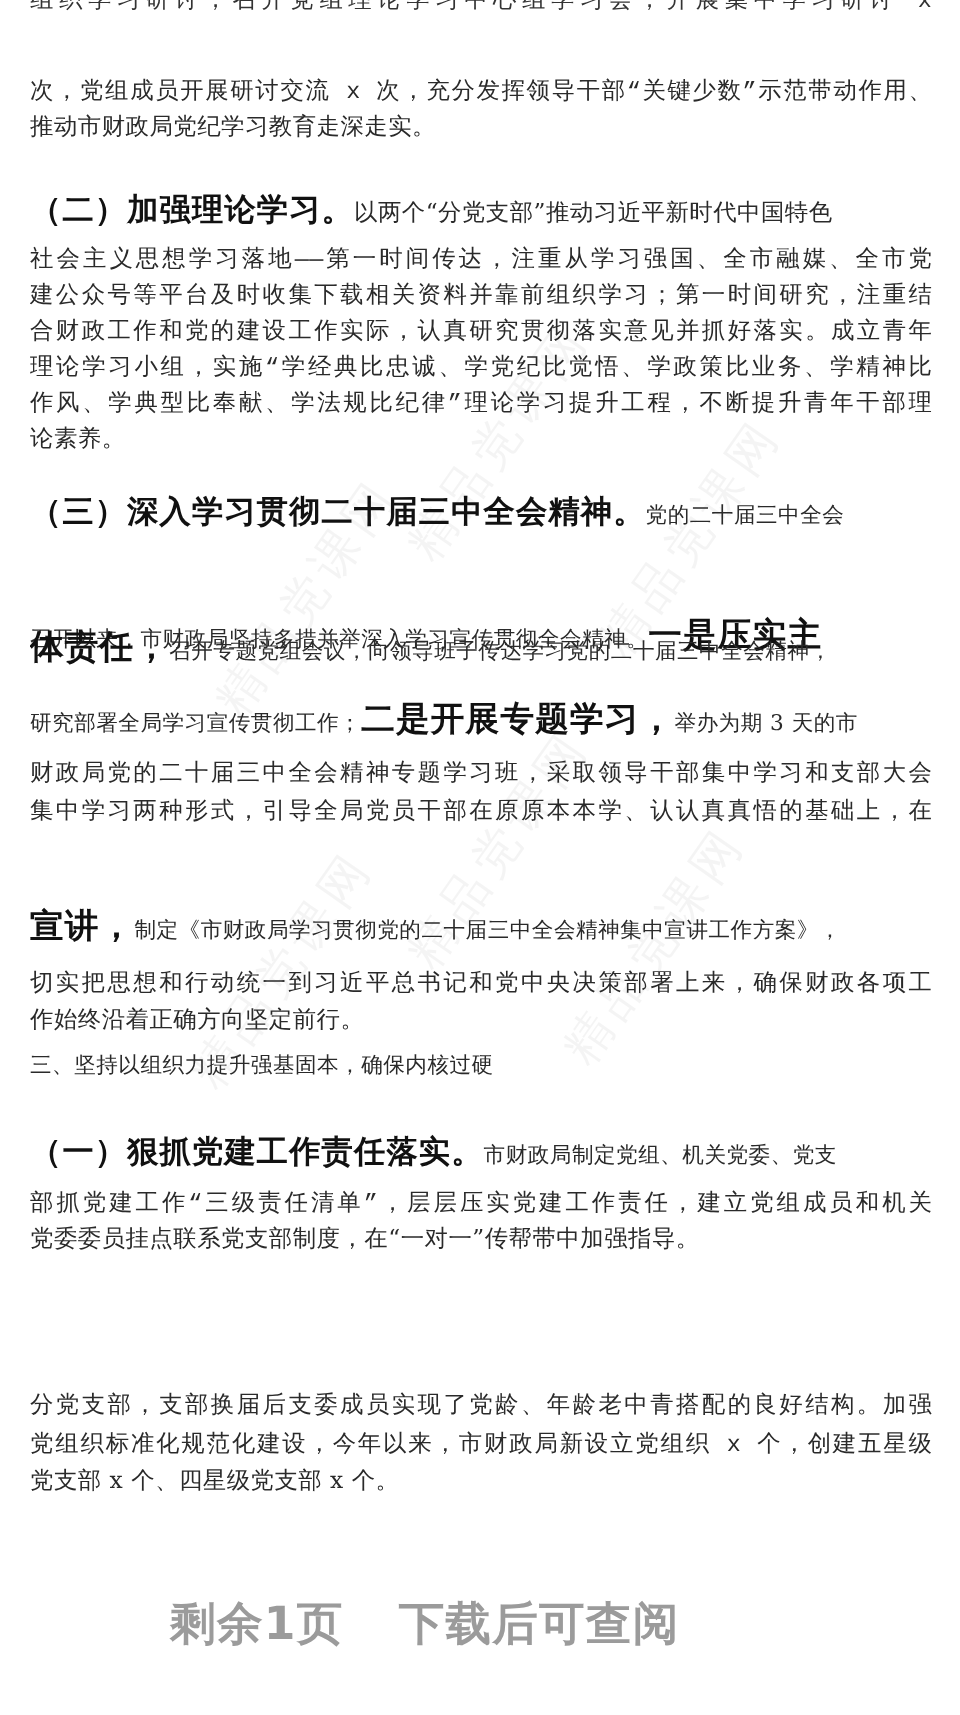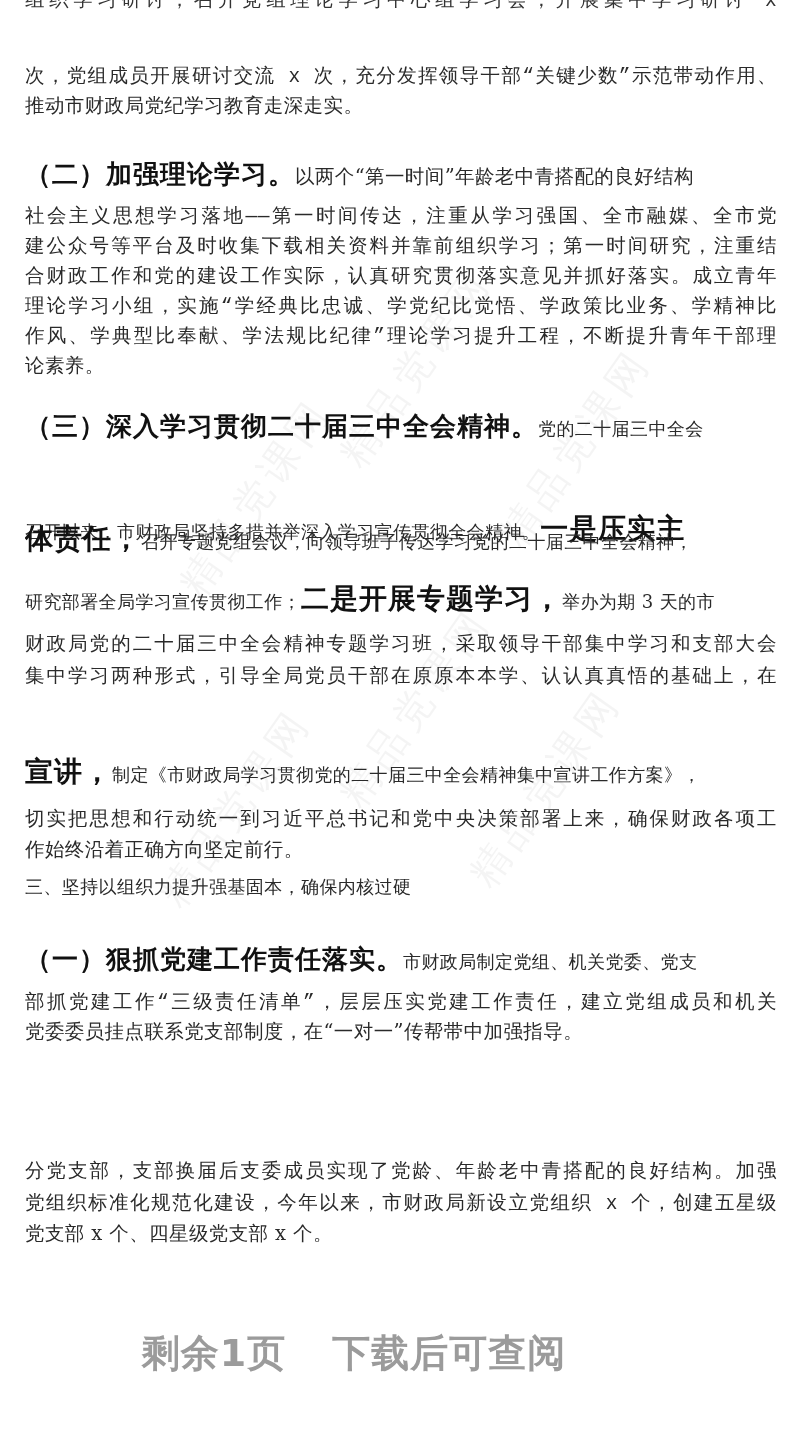--- a/index.html
+++ b/index.html
@@ -48,21 +48,21 @@
   <div class="watermark" style="left:300px; top:680px;">精品党课网</div>
   <div class="watermark" style="left:120px; top:780px;">精品党课网</div>
   <div class="watermark" style="left:430px; top:760px;">精品党课网</div>
 
   <div class="line justify clipped-top">组织学习研讨，召开党组理论学习中心组学习会，开展集中学习研讨 x</div>
 
   <div class="line justify" style="top:62px;">次，党组成员开展研讨交流 x 次，充分发挥领导干部“关键少数”示范带动作用、</div>
   <div class="line" style="top:92px;">推动市财政局党纪学习教育走深走实。</div>
 
   <div class="line" style="top:157px;">
-    <span class="heading-lead">（二）加强理论学习。</span><span>以两个“第一时间”年龄老中青搭配的良好结构</span>
+    <span class="heading-lead">（二）加强理论学习。</span><span>以两个“分党支部”推动习近平新时代中国特色</span>
   </div>
   <div class="line justify" style="top:202px;">社会主义思想学习落地——第一时间传达，注重从学习强国、全市融媒、全市党</div>
   <div class="line justify" style="top:232px;">建公众号等平台及时收集下载相关资料并靠前组织学习；第一时间研究，注重结</div>
   <div class="line justify" style="top:262px;">合财政工作和党的建设工作实际，认真研究贯彻落实意见并抓好落实。成立青年</div>
   <div class="line justify" style="top:292px;">理论学习小组，实施“学经典比忠诚、学党纪比觉悟、学政策比业务、学精神比</div>
   <div class="line justify" style="top:322px;">作风、学典型比奉献、学法规比纪律”理论学习提升工程，不断提升青年干部理</div>
   <div class="line" style="top:352px;">论素养。</div>
 
   <div class="line" style="top:409px;">
     <span class="heading-lead">（三）深入学习贯彻二十届三中全会精神。</span><span class="small">党的二十届三中全会</span>

